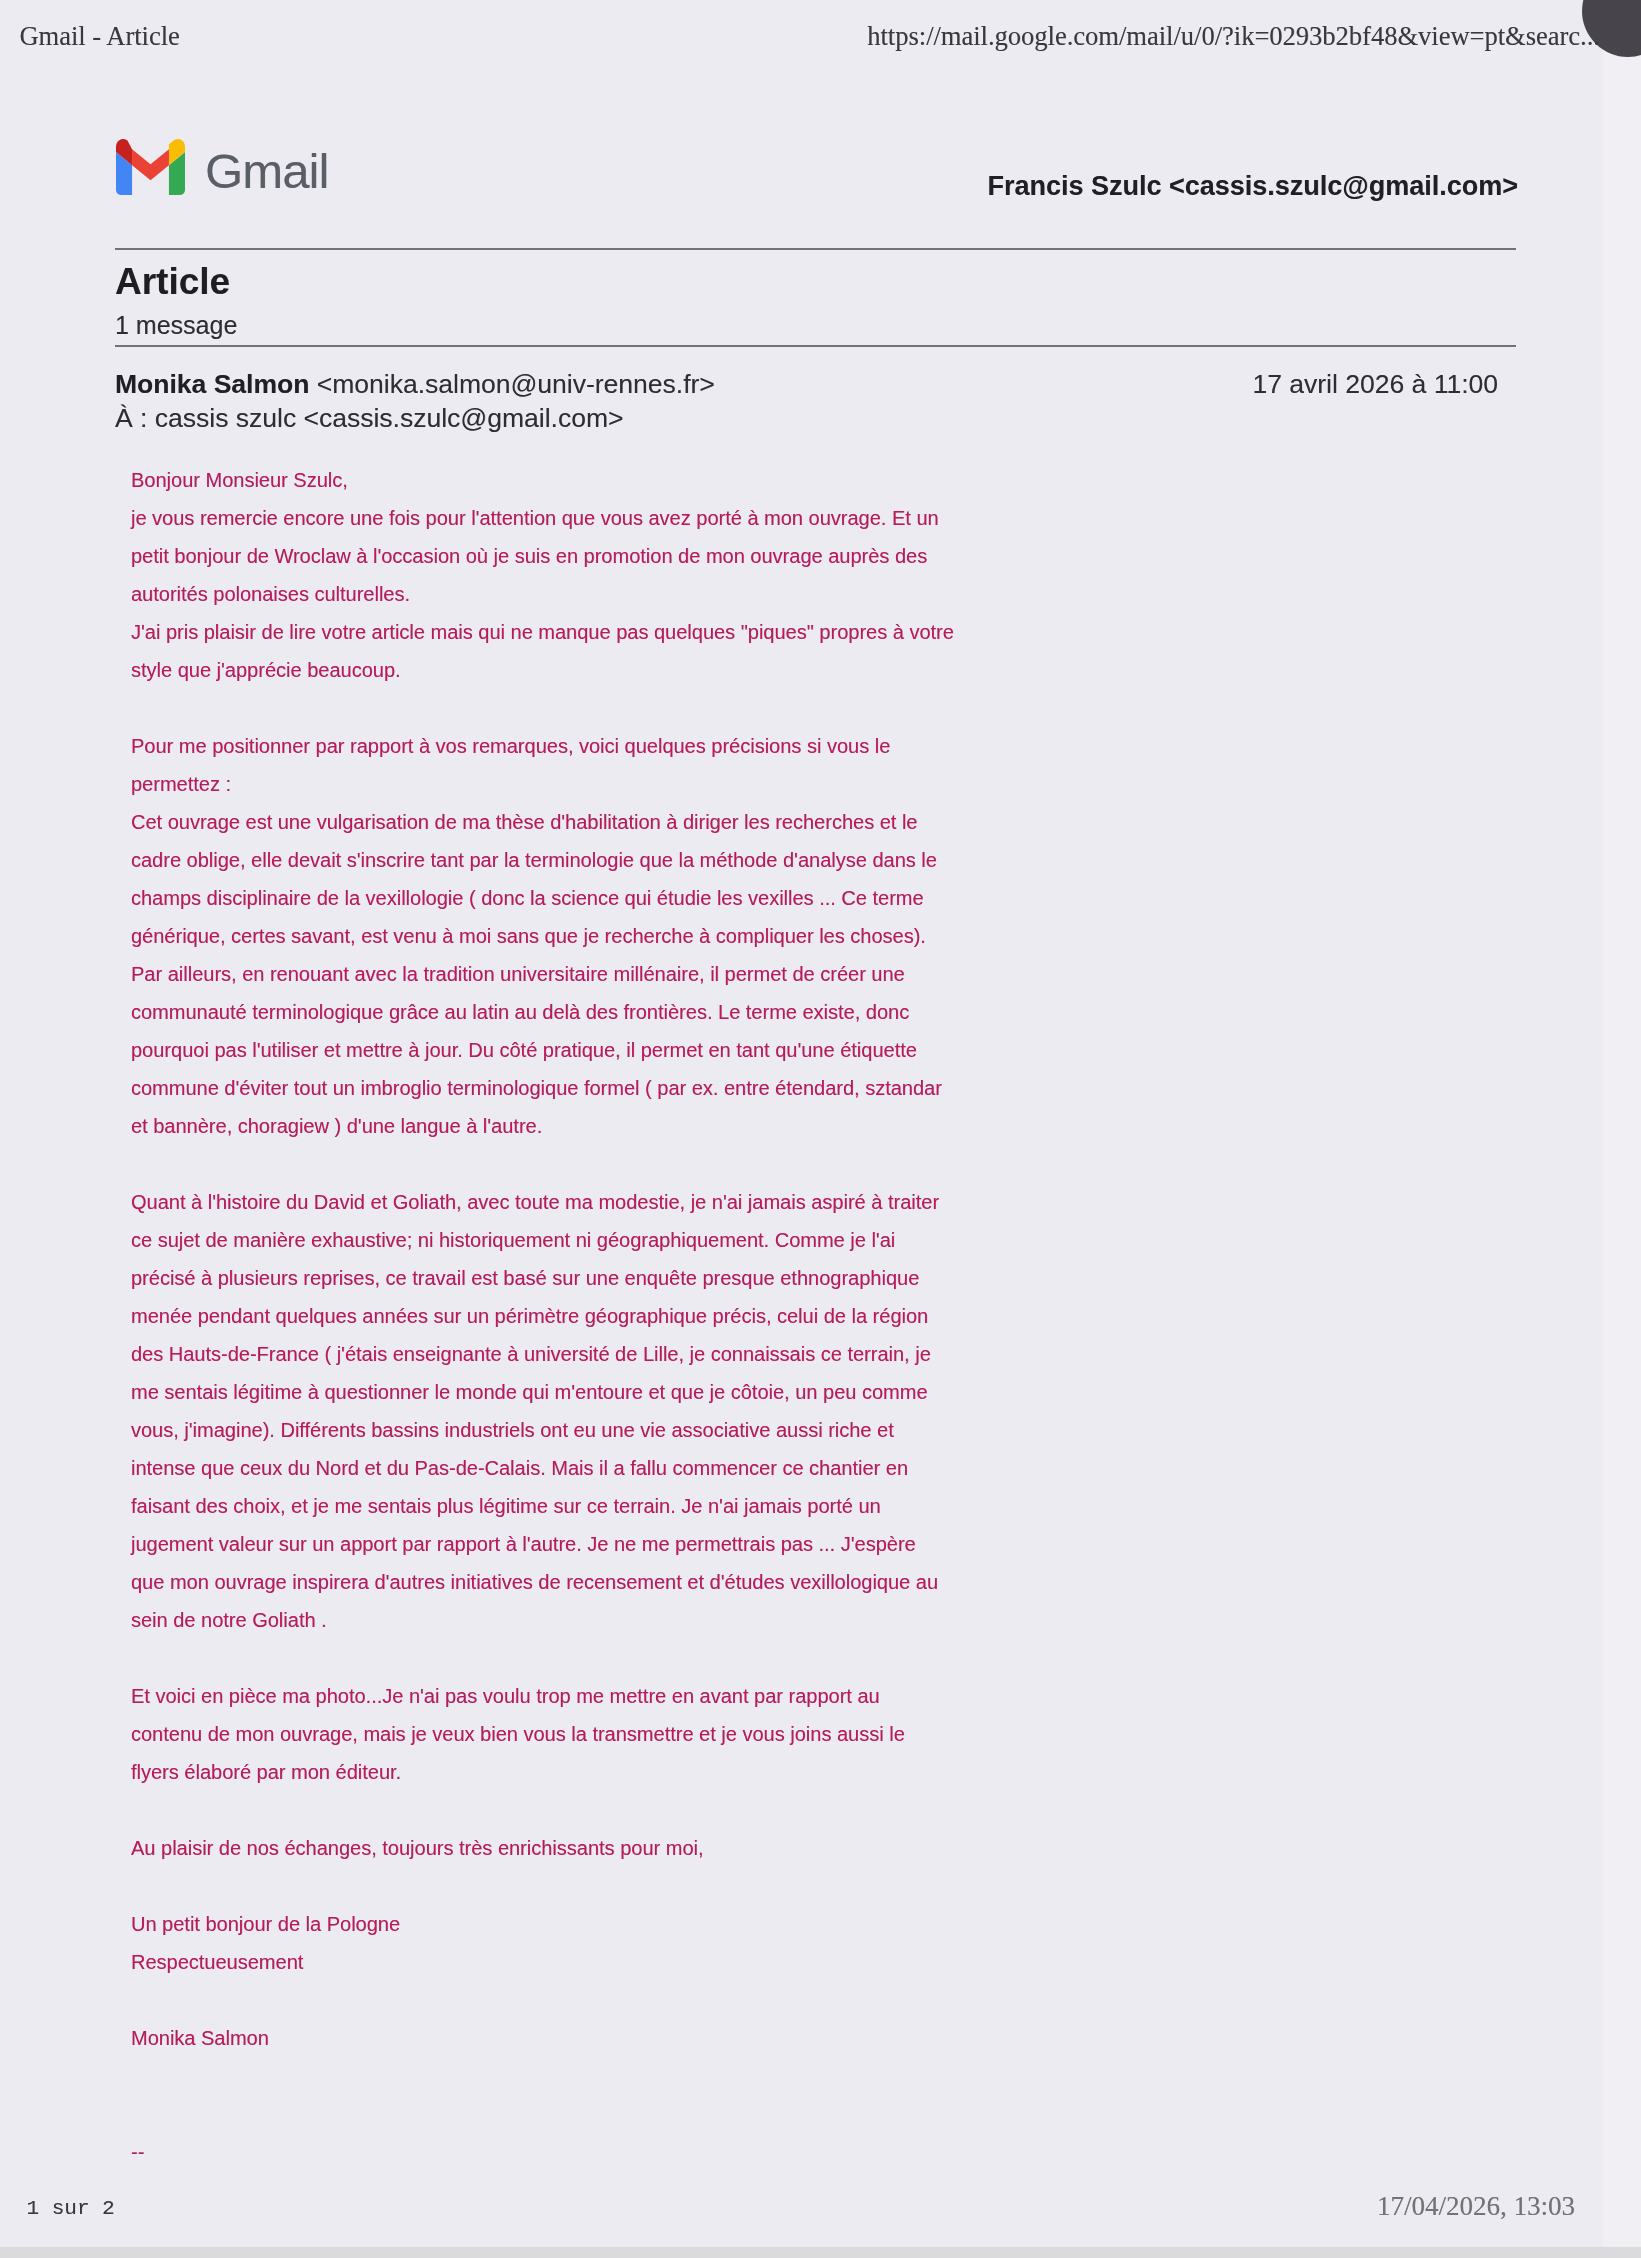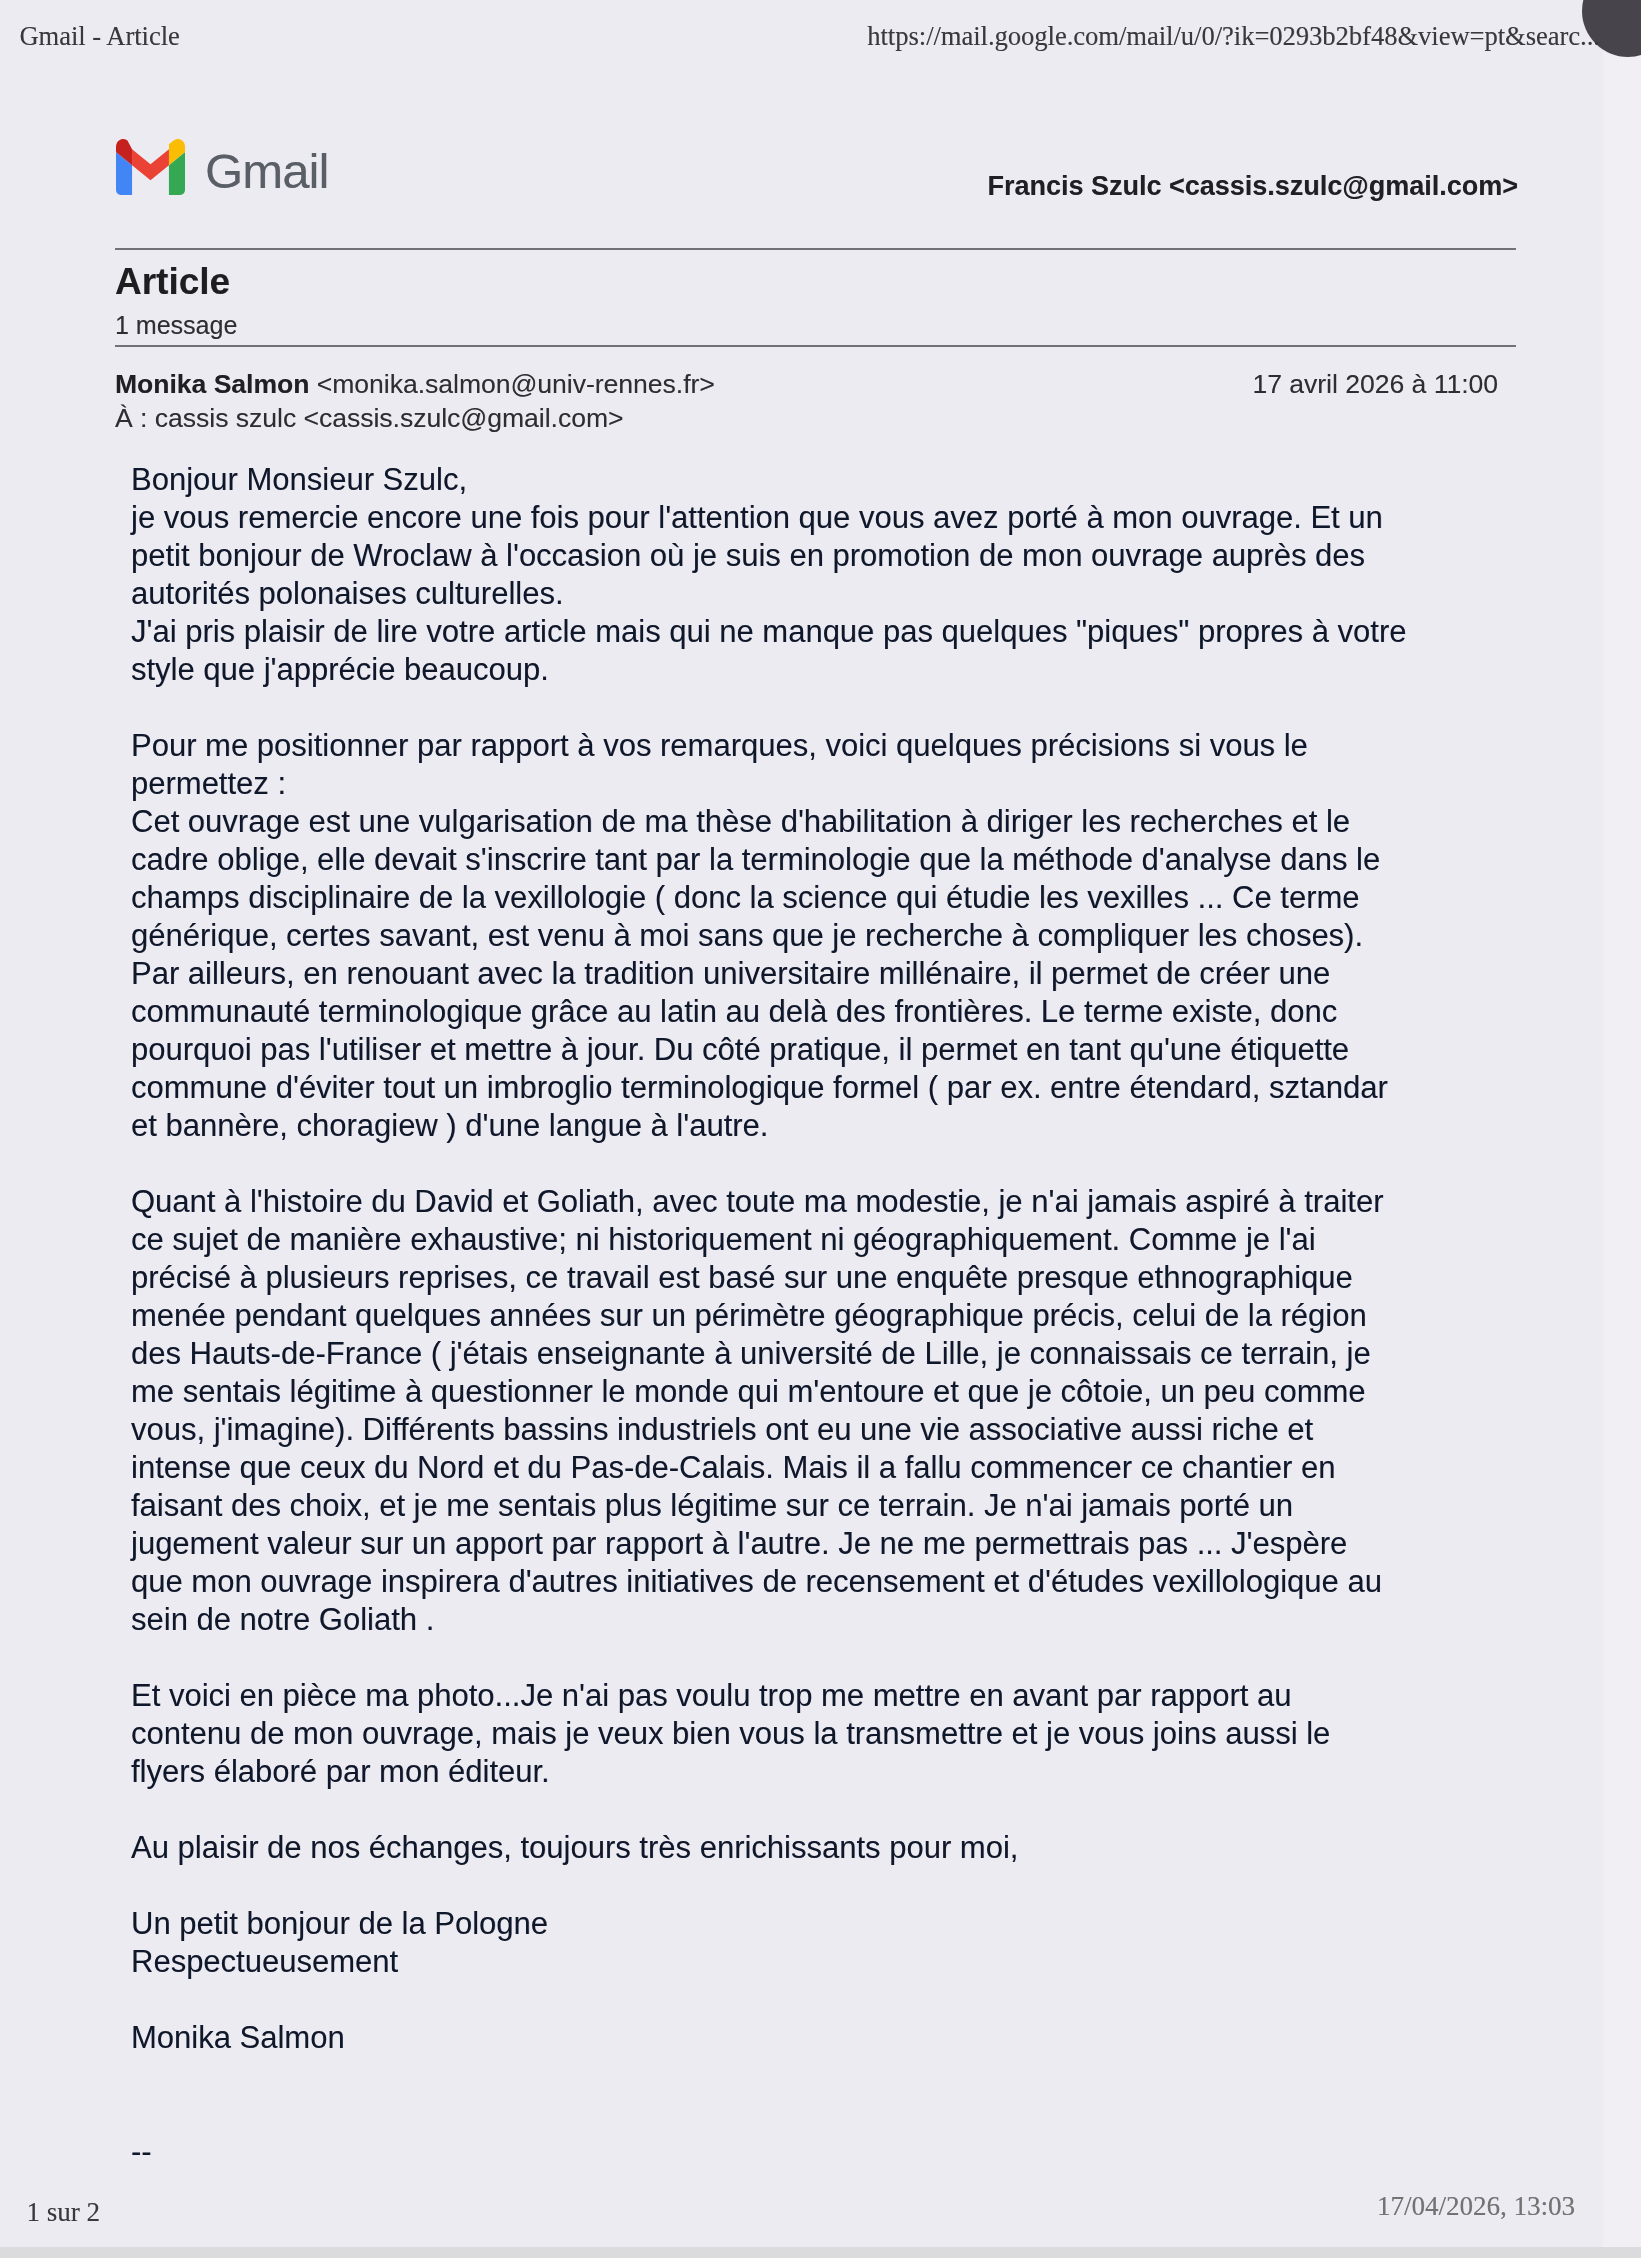--- a/index.html
+++ b/index.html
@@ -13,21 +13,21 @@
   .page{position:absolute;inset:0;text-shadow:0.3px 0.3px 0.6px rgba(45,45,65,.35);}
 
   
   .page-edge-right{position:absolute;top:0;right:0;width:39px;height:2248px;background:#f1eff4;}
   .page-edge-bottom{position:absolute;left:0;right:0;bottom:0;height:11.5px;background:#dbdadd;}
   .corner-shadow{position:absolute;top:-35px;right:-32px;width:92px;height:92px;border-radius:50%;background:#47454b;}
 
   
   .print-header{position:absolute;top:21px;left:19.4px;right:42px;display:flex;justify-content:space-between;
     font-family:"Liberation Serif",serif;font-size:26.5px;color:#39393c;}
-  .print-footer-left{position:absolute;left:26.5px;top:2197px;font-family:Liberation Serif, serif;font-size:27px;color:#39393c;}
+  .print-footer-left{position:absolute;left:26.5px;top:2197px;font-family:Liberation Mono, monospace;font-size:21px;color:#39393c;}
   .print-footer-right{position:absolute;right:67px;top:2191px;font-family:"Liberation Serif",serif;font-size:27px;color:#737373;}
 
   
   .gmail-logo{position:absolute;left:116px;top:139px;width:69px;height:56px;}
   .gmail-logo svg{display:block;width:100%;height:100%;}
   .gmail-wordmark{position:absolute;left:205px;top:143px;font-size:49px;font-weight:500;letter-spacing:-0.9px;color:#5a5e66;}
   .account-owner{position:absolute;top:171px;right:124px;font-size:27px;font-weight:bold;color:#202024;}
 
   .rule{position:absolute;left:115px;width:1401px;height:1.8px;background:#717176;}
   .rule-1{top:248px;}
@@ -36,21 +36,21 @@
   .subject{position:absolute;left:115px;top:261px;font-size:37px;font-weight:bold;color:#1e1e21;}
   .msg-count{position:absolute;left:115px;top:311px;font-size:25px;color:#2e2e31;}
 
   .meta-row{position:absolute;left:115px;right:144px;top:369px;display:flex;justify-content:space-between;font-size:26.5px;}
   .from-name{font-weight:bold;color:#202024;}
   .from-email{color:#2e2e31;white-space:pre;}
   .msg-date{color:#2e2e31;}
   .to-line{position:absolute;left:115px;top:403px;font-size:26.5px;color:#2e2e31;}
 
   
-  .email-body{position:absolute;left:131px;top:461px;font-size:31px;color:#0f172a;}
+  .email-body{position:absolute;left:131px;top:461px;font-size:20px;color:#be185d;}
   .para{margin:0;}
   .line{height:38px;line-height:38px;white-space:nowrap;}
 </style>
 </head>
 <body>
 
 <div class="page">
 
   <div class="page-edge-right"></div>
   <div class="page-edge-bottom"></div>

